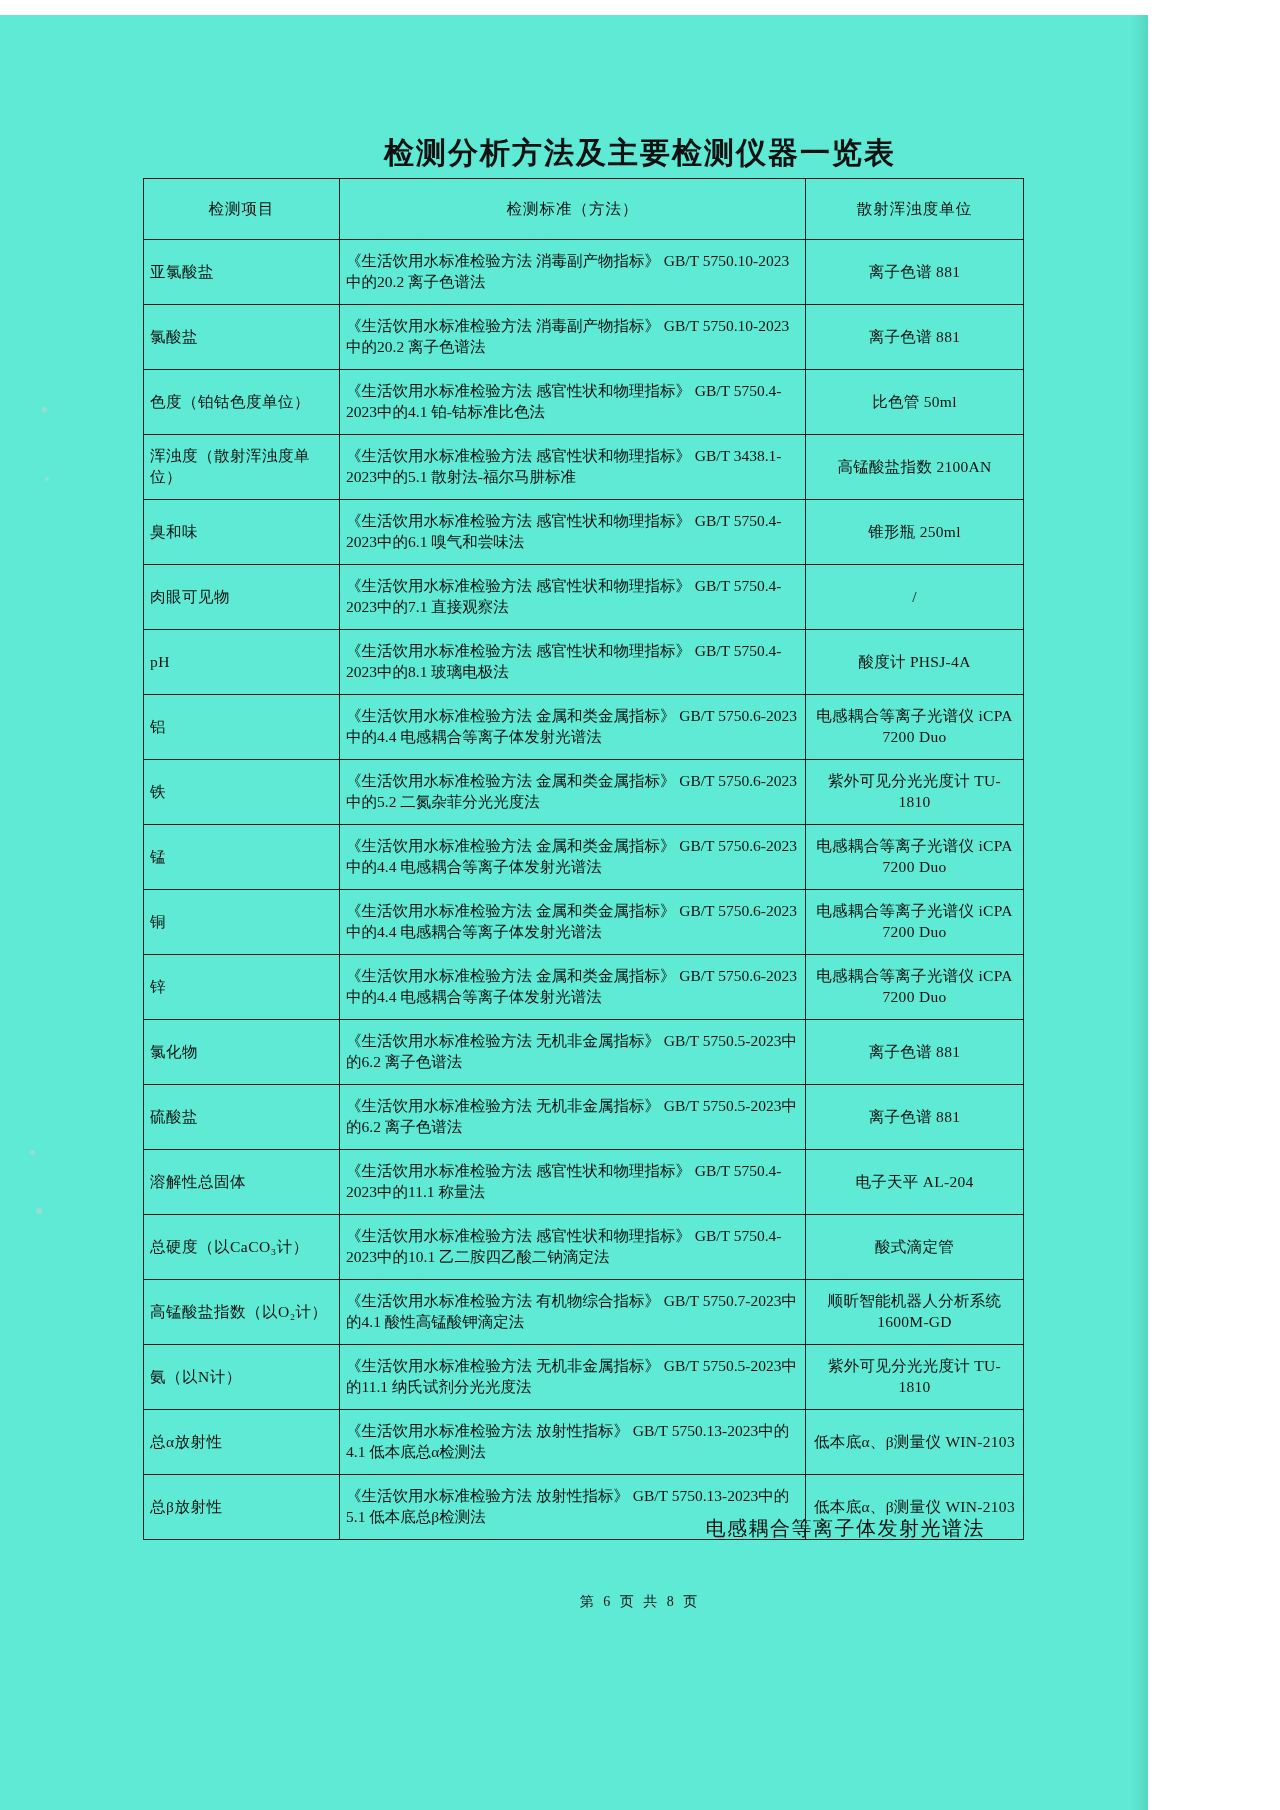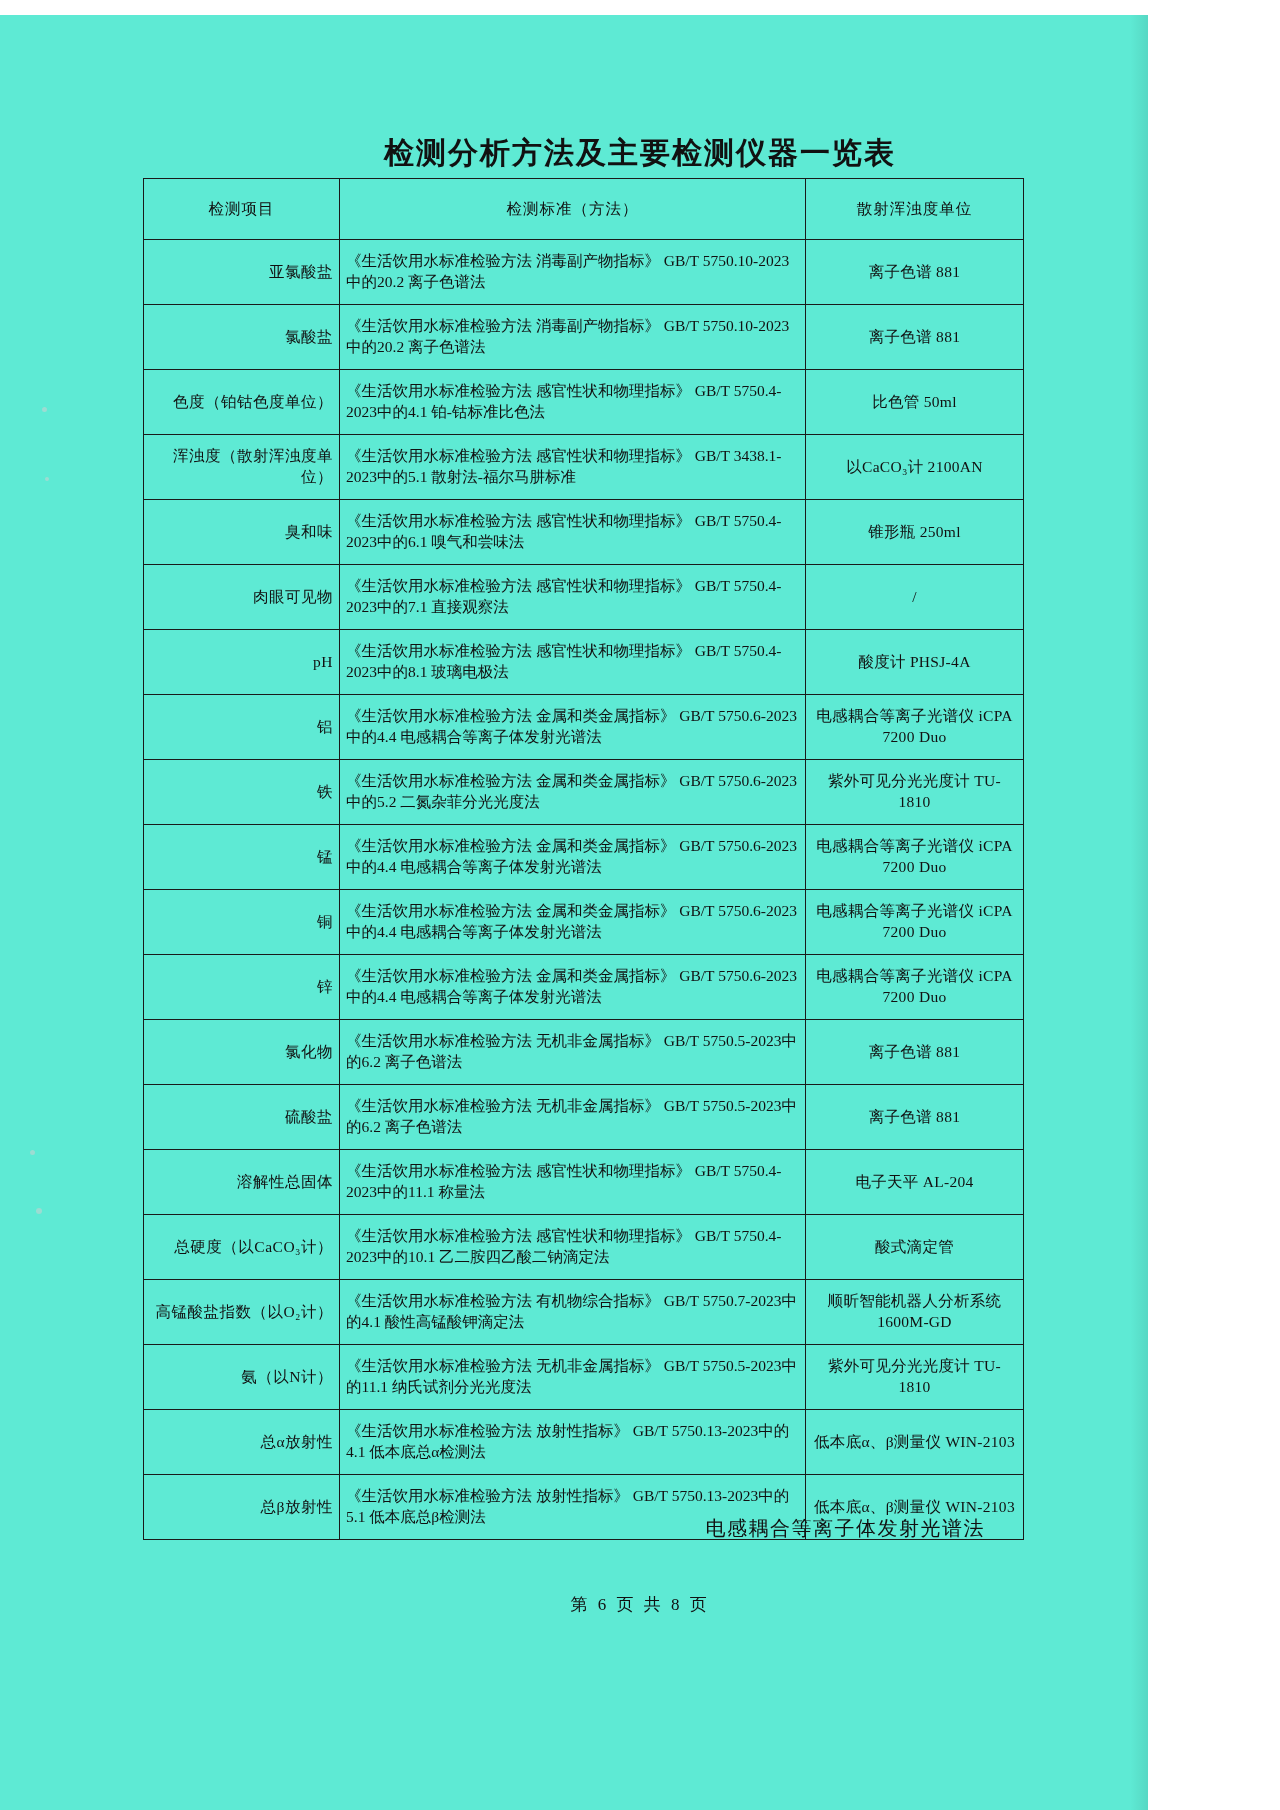--- a/index.html
+++ b/index.html
@@ -63,21 +63,21 @@
   col.c2 { width: 466px; }
   col.c3 { width: 218px; }
 
   thead td {
     text-align: center;
     font-size: 17px;
     height: 52px;
     letter-spacing: 1px;
   }
   td.item {
-    text-align: right;
+    text-align: left;
     font-size: 16.5px;
     letter-spacing: .5px;
   }
   td.method {
     text-align: left;
     font-size: 15.5px;
     letter-spacing: 0px;
     padding-left: 8px;
   }
   td.instr {
@@ -92,21 +92,21 @@
     top: 1500px;
     font-size: 20px;
     letter-spacing: 1.5px;
   }
   .footer {
     position: absolute;
     left: 0;
     top: 1578px;
     width: 1280px;
     text-align: center;
-    font-size: 17px;
+    font-size: 14px;
     letter-spacing: 3px;
   }
   .stamp {
     position: absolute;
     right: 6px;
     top: 845px;
     width: 26px;
     height: 150px;
     opacity: .30;
     color: #b1373c;
@@ -160,21 +160,21 @@
             <td class="instr">离子色谱 881</td>
           </tr>
         <tr class="row-h">
             <td class="item">色度（铂钴色度单位）</td>
             <td class="method">《生活饮用水标准检验方法 感官性状和物理指标》 GB/T 5750.4-2023中的4.1 铂-钴标准比色法</td>
             <td class="instr">比色管 50ml</td>
           </tr>
         <tr class="row-h">
             <td class="item">浑浊度（散射浑浊度单位）</td>
             <td class="method">《生活饮用水标准检验方法 感官性状和物理指标》 GB/T 3438.1-2023中的5.1 散射法-福尔马肼标准</td>
-            <td class="instr">以CaCO₃计 2100AN</td>
+            <td class="instr">高锰酸盐指数 2100AN</td>
           </tr>
         <tr class="row-h">
             <td class="item">臭和味</td>
             <td class="method">《生活饮用水标准检验方法 感官性状和物理指标》 GB/T 5750.4-2023中的6.1 嗅气和尝味法</td>
             <td class="instr">锥形瓶 250ml</td>
           </tr>
         <tr class="row-h">
             <td class="item">肉眼可见物</td>
             <td class="method">《生活饮用水标准检验方法 感官性状和物理指标》 GB/T 5750.4-2023中的7.1 直接观察法</td>
             <td class="instr">/</td>

